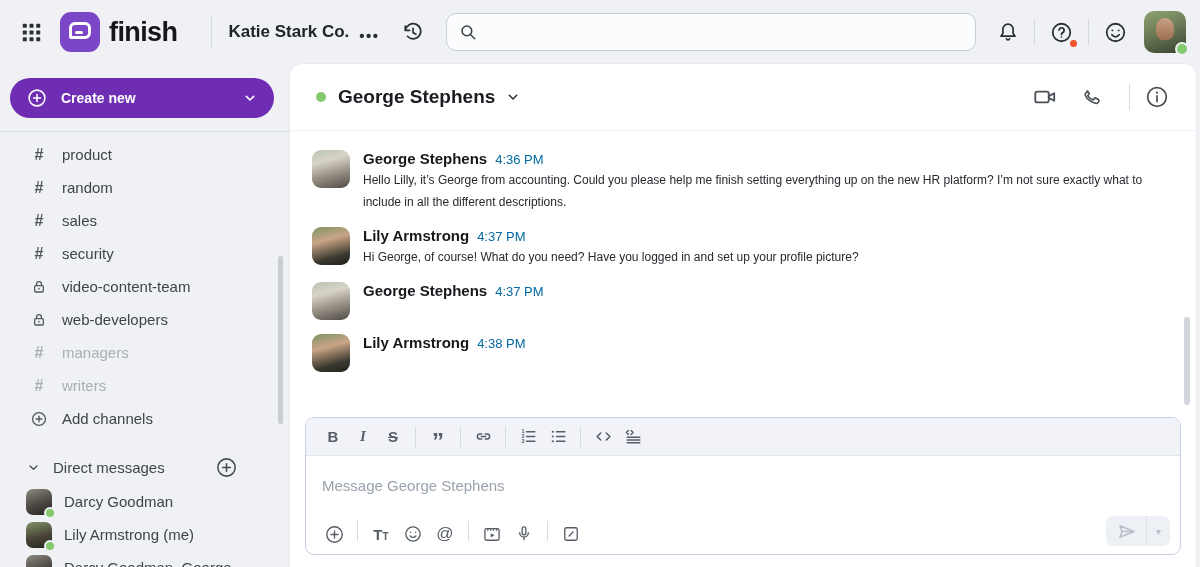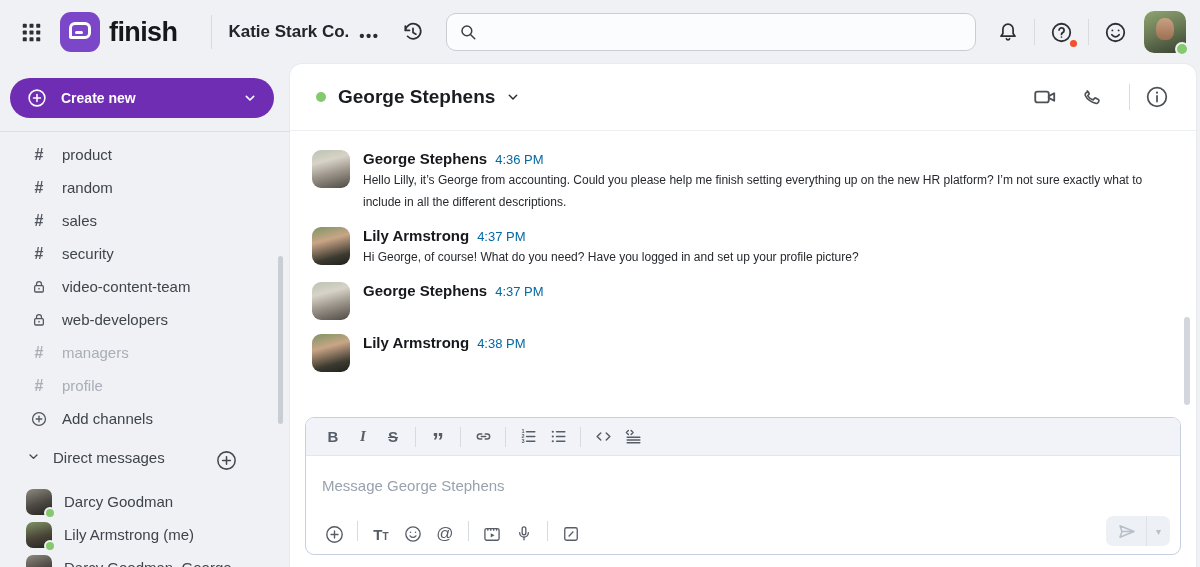--- a/index.html
+++ b/index.html
@@ -37,21 +37,21 @@
   
   .create-new { margin:14px 10px 13px 10px; height:40px; width:264px; border:none; border-radius:20px; background:var(--brand,#6e2db3); color:#fff; display:flex; align-items:center; padding:0 16px; cursor:pointer; font-family:"Liberation Sans",sans-serif; }
   .create-new .cn-label { font-size:14px; font-weight:700; margin-left:13px; }
   .create-new .cn-chev { margin-left:auto; display:flex; }
   .side-sep { height:1px; background:#dcdfe4; }
   .side-list { padding-top:6px; }
   .side-row { height:33px; display:flex; align-items:center; padding:0 16px 0 30px; cursor:pointer; font-size:15px; color:#3f444b; }
   .side-row .row-ico { width:18px; display:flex; justify-content:center; margin-right:14px; color:#52575f; font-weight:700; }
   .side-row.muted, .side-row.muted .row-ico { color:#a9aeb7; }
   .hash-glyph { font-size:16px; font-weight:700; font-family:"Liberation Sans",sans-serif; }
-  .dm-header { height:36px; display:flex; align-items:flex-start; padding:0 16px 0 26px; margin-top:14px; font-size:15px; color:#3f444b; }
+  .dm-header { height:36px; display:flex; align-items:center; padding:0 16px 0 26px; margin-top:14px; font-size:15px; color:#3f444b; }
   .dm-header .dm-chev { display:flex; margin-right:12px; cursor:pointer; }
   .dm-add { margin-left:auto; margin-right:36px; cursor:pointer; display:flex; }
   .dm-row { height:33px; display:flex; align-items:center; padding:0 16px 0 26px; cursor:pointer; font-size:15px; color:#3f444b; }
   .dm-ava { width:26px; height:26px; border-radius:7px; position:relative; margin-right:12px; flex:none; }
   .dm-ava.lily { background:linear-gradient(165deg,#7e9465 0%,#4a4438 55%,#23251f 100%); }
   .dm-ava.darcy { background:linear-gradient(160deg,#8d8a7f 0%,#4b4742 55%,#26241f 100%); }
   .dm-ava .mini-dot { position:absolute; right:-4px; bottom:-4px; width:12px; height:12px; border-radius:50%; background:var(--online,#85c96e); border:2px solid #eff1f4; }
   .side-scrollbar { position:absolute; right:7px; top:192px; width:5px; height:168px; border-radius:3px; background:#c9cdd4; }
 
   
@@ -222,21 +222,21 @@
             </svg>
         </span>
         <span>web-developers</span>
       </div>
       <div class="side-row muted">
         <span class="row-ico hash-glyph">#</span>
         <span>managers</span>
       </div>
       <div class="side-row muted">
         <span class="row-ico hash-glyph">#</span>
-        <span>profile</span>
+        <span>writers</span>
       </div>
       <div class="side-row">
         <span class="row-ico">
           <svg width="18" height="18" viewBox="0 0 24 24" fill="none" stroke="#52575f" stroke-width="1.7" stroke-linecap="round">
               <circle cx="12" cy="12" r="8.6"></circle>
               <line x1="12" y1="8.2" x2="12" y2="15.8"></line>
               <line x1="8.2" y1="12" x2="15.8" y2="12"></line>
             </svg>
         </span>
         <span>Add channels</span>

